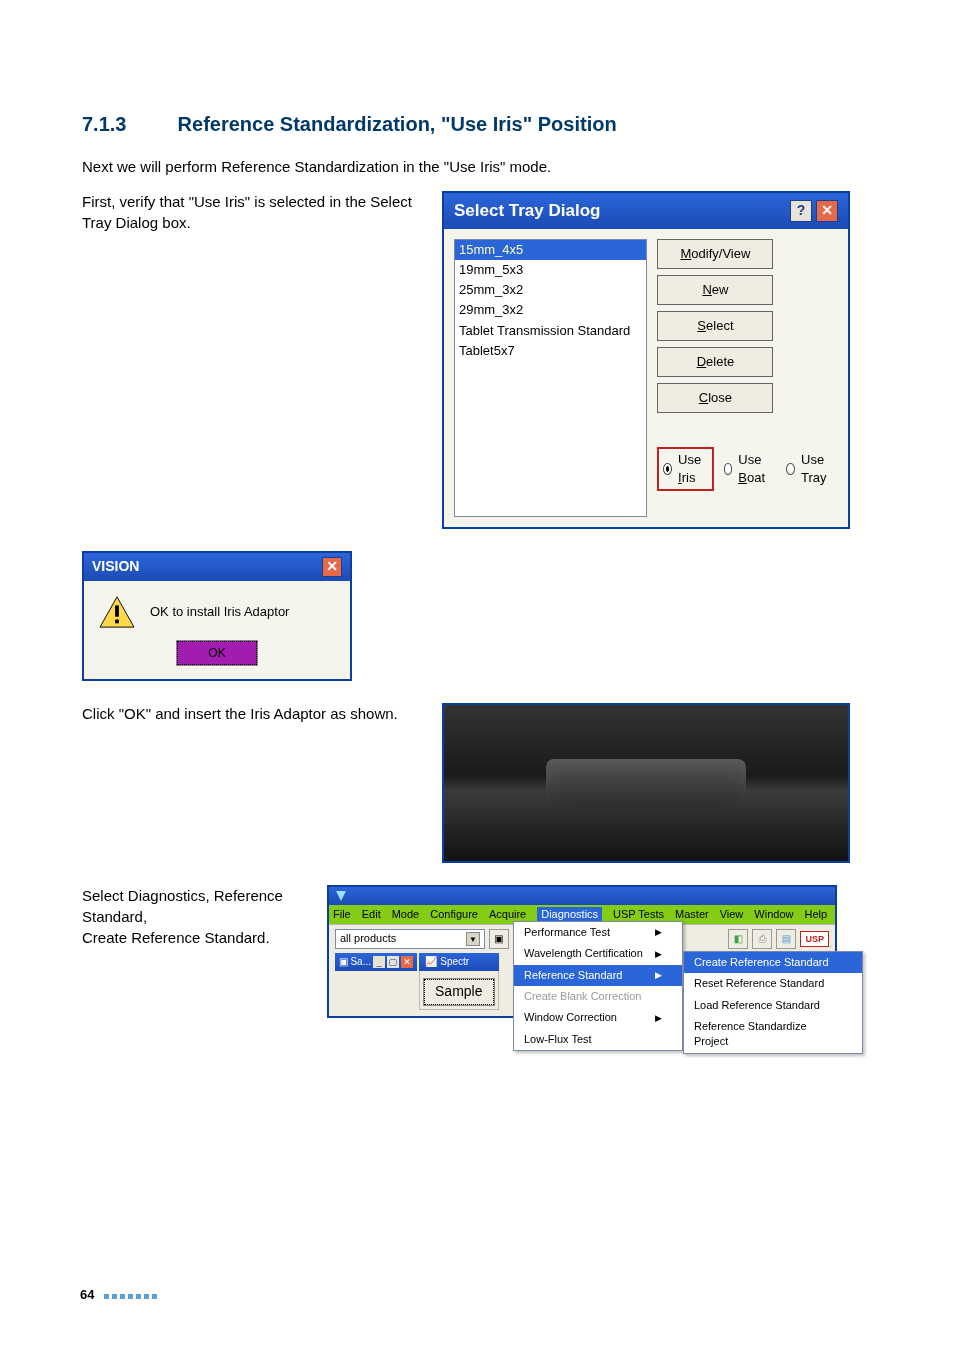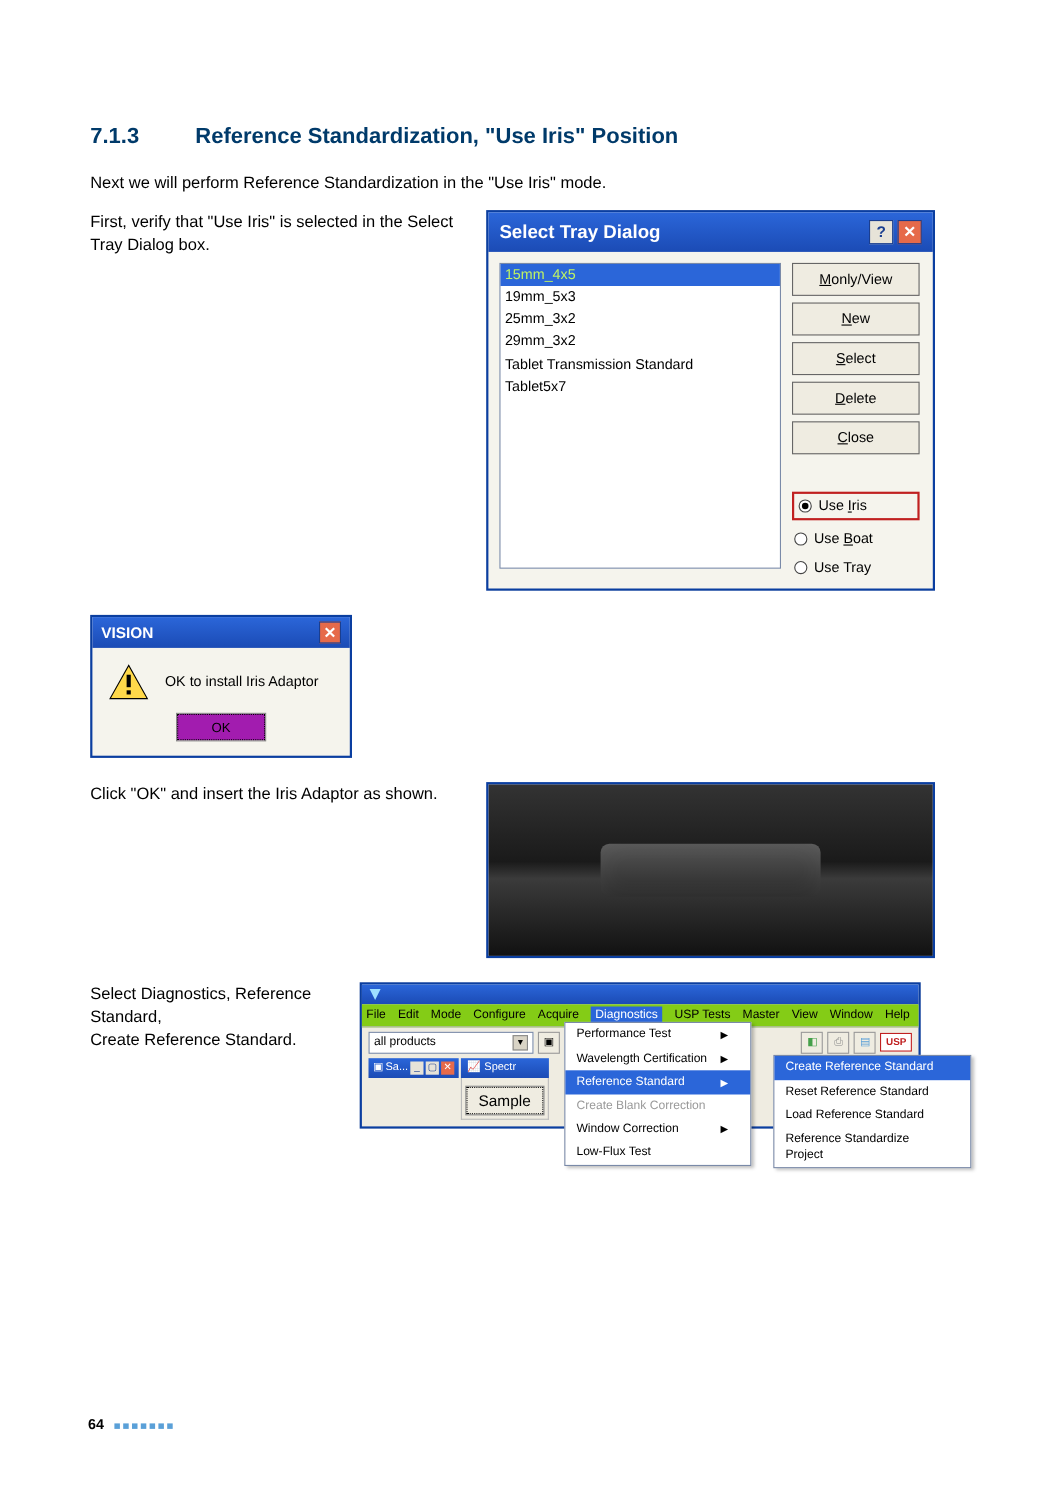--- a/index.html
+++ b/index.html
@@ -50,50 +50,50 @@
   .winbtn.help { color: #1a3e90; font-weight: bold; }
   .winbtn.close { background: #e66a4a; color: #fff; font-weight: bold; }
   .dlg-body { display: flex; padding: 10px; gap: 10px; }
   .tray-list {
     width: 256px; height: 278px;
     border: 1px solid #7a8aa8; background: #fff;
     font-family: "MS Sans Serif", Tahoma, sans-serif;
     font-size: 13px; color: #000;
   }
   .tray-list .item { padding: 1px 4px; white-space: nowrap; }
-  .tray-list .item.sel { background: #2b66d9; color: #bef264; }
+  .tray-list .item.sel { background: #2b66d9; color: #fef9c3; }
   .btncol { display: flex; flex-direction: column; gap: 6px; }
   .btn95 {
     width: 116px; height: 30px;
     border: 1px solid #666; background: #efece1;
     font-family: Tahoma, sans-serif; font-size: 13px;
     display: inline-flex; align-items: center; justify-content: center;
     padding: 0 4px;
   }
   .btn95 .ul { text-decoration: underline; }
-  .radiogrp { margin-top: 28px; display: flex; flex-direction: column; gap: 8px; }
+  .radiogrp { margin-top: 28px; display: flex; flex-direction: row; gap: 8px; }
   .radio {
     display: flex; align-items: center; gap: 6px;
     font-family: Tahoma, sans-serif; font-size: 13px;
     padding: 0 2px;
   }
   .radio.highlight { border: 2px solid #c02020; padding: 2px 4px; }
   .radio .dot {
     width: 12px; height: 12px; border-radius: 50%;
     border: 1px solid #444; background: #fff; position: relative;
   }
   .radio .dot.on::after {
     content: ""; position: absolute; inset: 2px;
     background: #000; border-radius: 50%;
   }
   .radio .ul { text-decoration: underline; }
 
   
   .msgbox {
-    width: 238px; border: 2px solid #0a3ea0; background: #f5f4ed;
+    width: 270px; border: 2px solid #0a3ea0; background: #f5f4ed;
   }
   .msgbox-title {
     background: linear-gradient(#2b66d9, #1b4bb5);
     color: #fff; font-weight: bold; font-size: 14px;
     padding: 4px 8px; display: flex; align-items: center;
   }
   .msgbox .winbtn.close { width: 20px; height: 20px; }
   .msgbox-body { display: flex; align-items: center; gap: 14px; padding: 14px 14px 6px; }
   .warn-icon {
     width: 38px; height: 34px; position: relative;
@@ -196,21 +196,21 @@
           <div class="item sel">15mm_4x5</div>
           <div class="item">19mm_5x3</div>
           <div class="item">25mm_3x2</div>
           <div class="item">29mm_3x2</div>
           <div class="item">Tablet Transmission Standard</div>
           <div class="item">Tablet5x7</div>
         </div>
         <div class="btncol">
           <button class="btn95">
               <span class="ul">M</span>
-              <span>only/View</span>
+              <span>odify/View</span>
             </button>
           <button class="btn95"><span class="ul">N</span>ew</button>
           <button class="btn95"><span class="ul">S</span>elect</button>
           <button class="btn95"><span class="ul">D</span>elete</button>
           <button class="btn95"><span class="ul">C</span>lose</button>
           <div class="radiogrp">
             <label class="radio highlight">
               <span class="dot on"></span>
               <span>Use <span class="ul">I</span>ris</span>
             </label>
@@ -337,21 +337,21 @@
           </div>
         <div class="mitem">
             <span>Window Correction</span>
             <span class="arrow-r">▶</span>
           </div>
         <div class="mitem">
             <span>Low-Flux Test</span>
           </div>
       </div>
 
-      <div class="menu submenu" style="left:376px; top:66px; min-width:180px;">
+      <div class="menu submenu" style="left:356px; top:66px; min-width:180px;">
         <div class="mitem hl">
             <span>Create Reference Standard</span>
           </div>
         <div class="mitem">
             <span>Reset Reference Standard</span>
           </div>
         <div class="mitem">
             <span>Load Reference Standard</span>
           </div>
         <div class="mitem">

